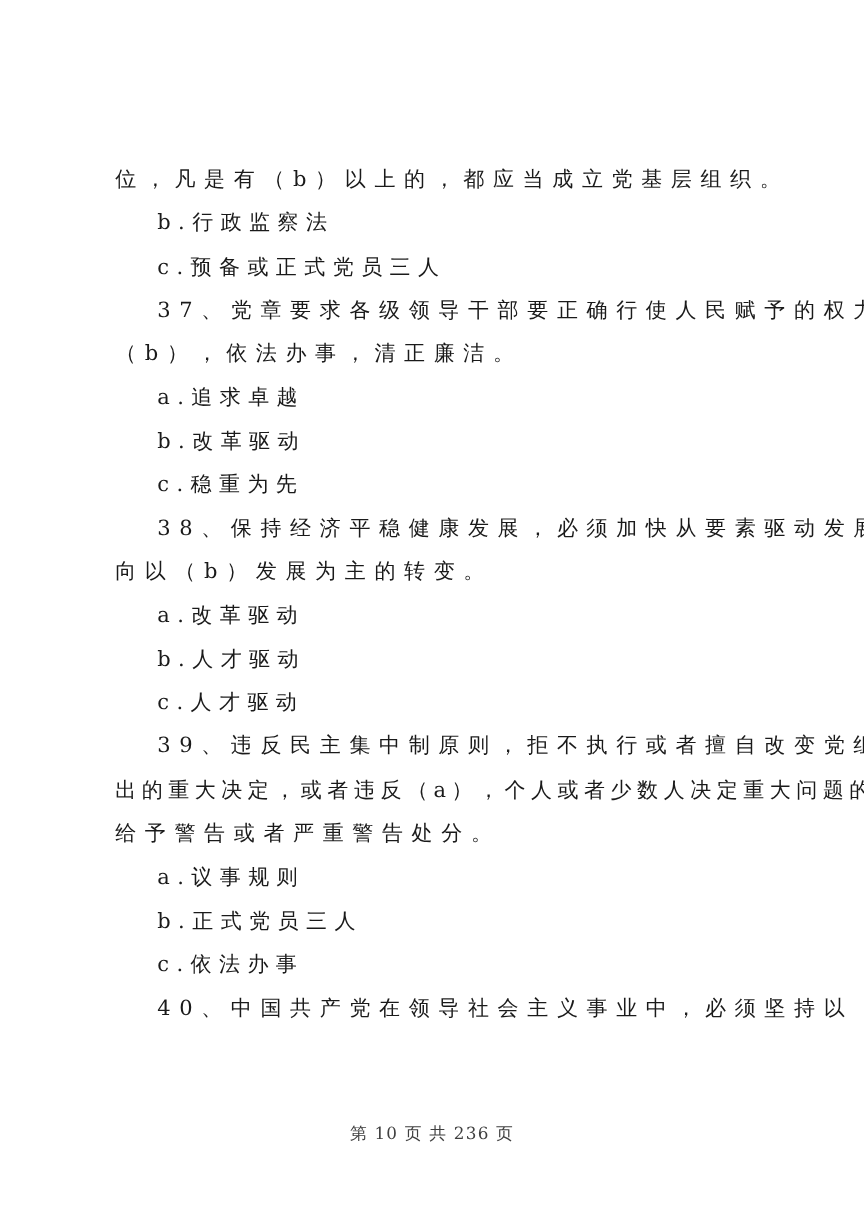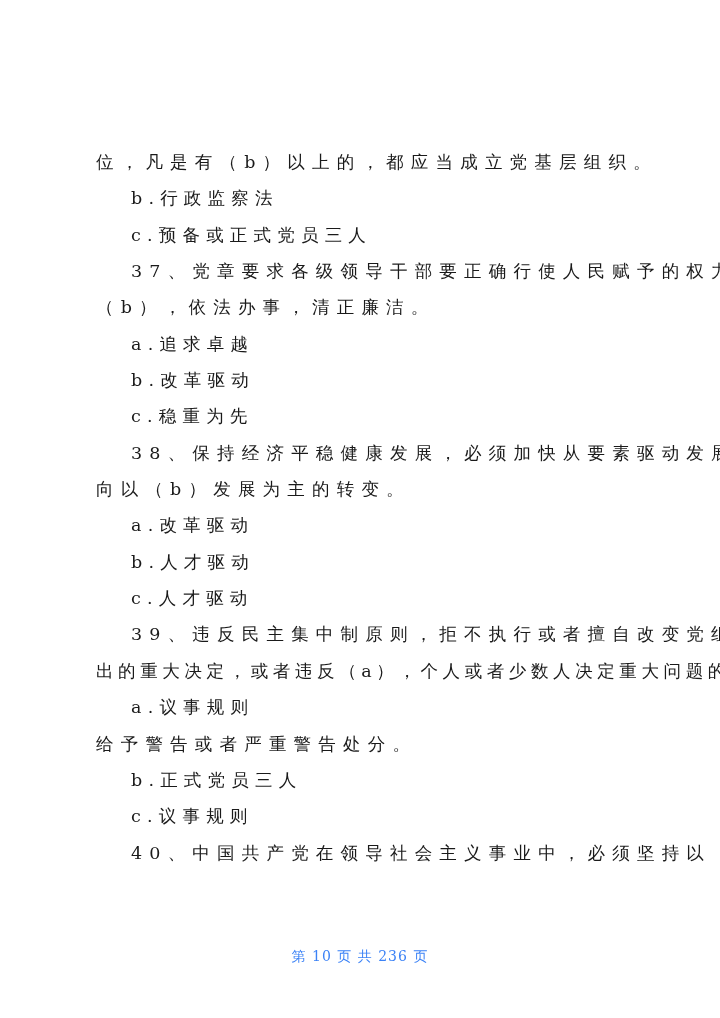--- a/index.html
+++ b/index.html
@@ -10,21 +10,21 @@
     body {
       width: 720px;
       height: 1018px;
       position: relative;
       overflow: hidden;
       font-family: "DejaVu Serif", "Liberation Serif", serif;
       color: #1a1a1a;
     }
     .page {
       position: absolute;
-      left: 0; top: 12px;
+      left: 0; top: 0;
       width: 720px; height: 970px;
       background: #ffffff;
     }
     .content {
       position: absolute;
       left: 96px;
       top: 132px;
       width: 534px;
     }
     .line {
@@ -43,21 +43,21 @@
       letter-spacing: 6.2px;
     }
     .footer {
       position: absolute;
       left: 0;
       width: 720px;
       top: 936px;
       text-align: center;
       font-size: 14px;
       letter-spacing: 1px;
-      color: #3b82f6;
+      color: #404040;
     }
   </style>
 </head>
 <body>
 
 <div class="page">
   <div class="content">
     <div class="line">位，凡是有（b）以上的，都应当成立党基层组织。</div>
     <div class="line option">b.行政监察法</div>
     <div class="line option">c.预备或正式党员三人</div>
@@ -69,22 +69,22 @@
     <div class="line option">c.稳重为先</div>
 
     <div class="line indent">38、保持经济平稳健康发展，必须加快从要素驱动发展为主</div>
     <div class="line">向以（b）发展为主的转变。</div>
     <div class="line option">a.改革驱动</div>
     <div class="line option">b.人才驱动</div>
     <div class="line option">c.人才驱动</div>
 
     <div class="line indent">39、违反民主集中制原则，拒不执行或者擅自改变党组织作</div>
     <div class="line" style="letter-spacing:4.6px">出的重大决定，或者违反（a），个人或者少数人决定重大问题的，</div>
+    <div class="line">给予警告或者严重警告处分。</div>
     <div class="line option">a.议事规则</div>
-    <div class="line">给予警告或者严重警告处分。</div>
     <div class="line option">b.正式党员三人</div>
-    <div class="line option">c.议事规则</div>
+    <div class="line option">c.依法办事</div>
 
     <div class="line indent">40、中国共产党在领导社会主义事业中，必须坚持以（b）</div>
   </div>
 
   <div class="footer">第 10 页  共 236 页</div>
 </div>
 
 </body></html>

